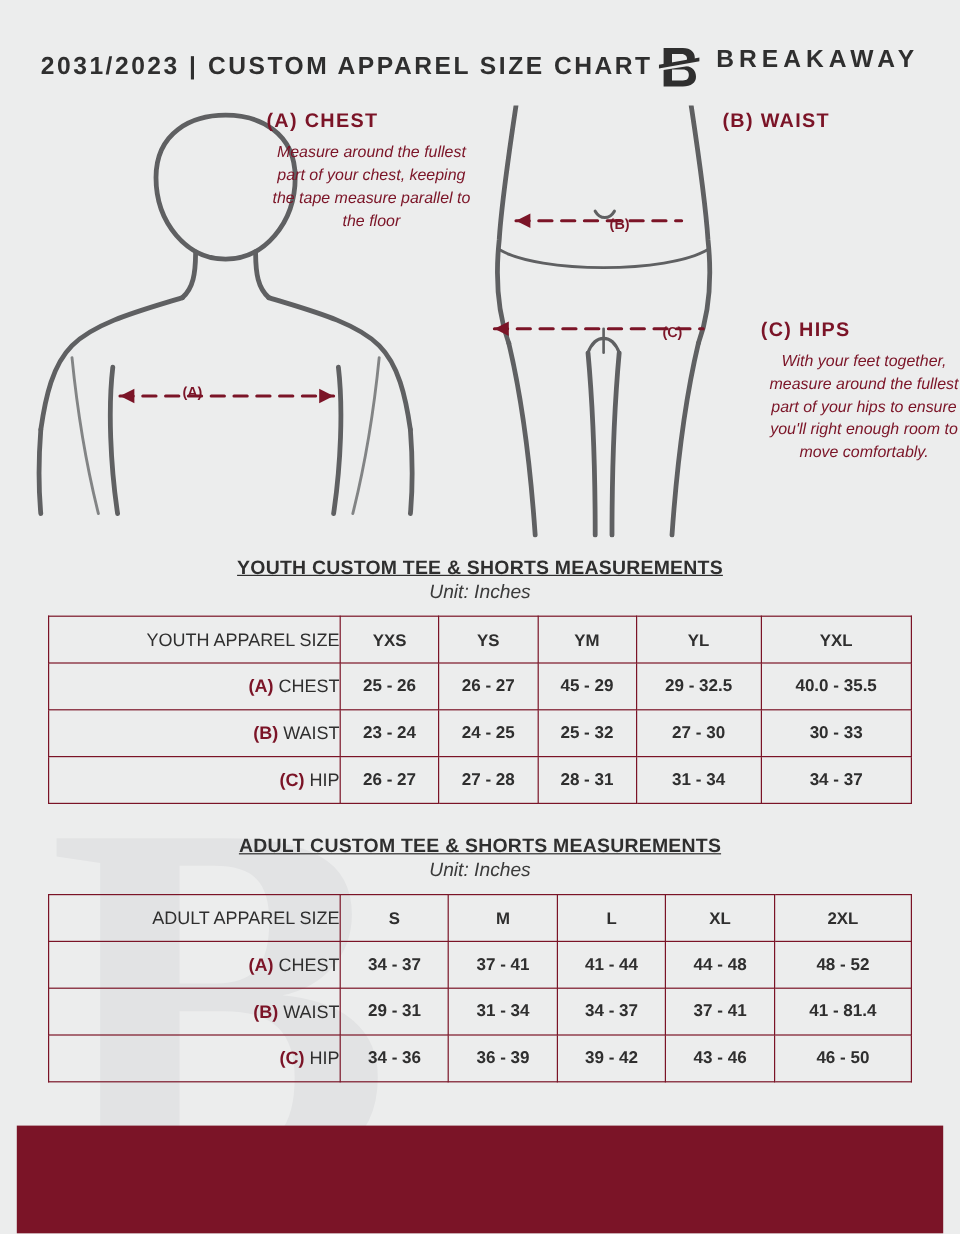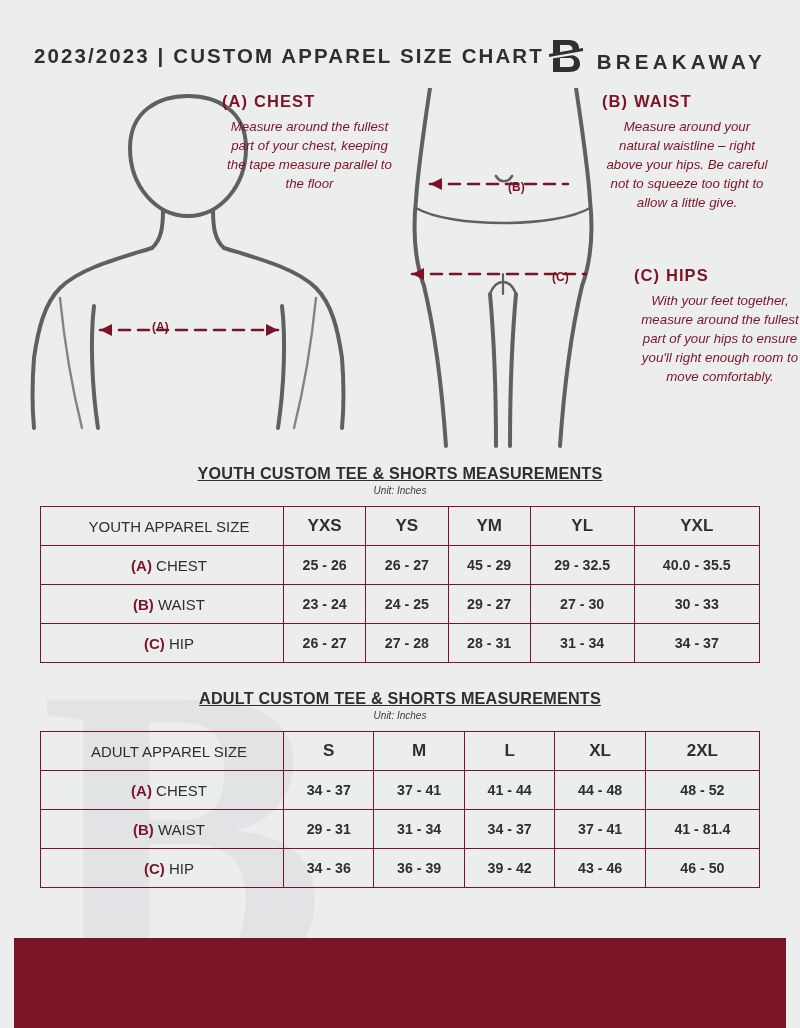--- a/index.html
+++ b/index.html
@@ -46,21 +46,21 @@
     padding: 38px 34px 0 34px;
   }
   .header-title {
     font-size: 20.5px;
     font-weight: 700;
     letter-spacing: 2.1px;
     color: #2f2f2f;
   }
   .brand {
     display: flex;
-    align-items: flex-end;
+    align-items: flex-start;
     gap: 14px;
   }
   .brand-mark {
     width: 34px;
     height: 36px;
     position: relative;
   }
   .brand-name {
     font-size: 20.5px;
     font-weight: 700;
@@ -126,21 +126,21 @@
     text-align: center;
     font-size: 16.2px;
     font-weight: 700;
     letter-spacing: 0.2px;
     color: #2f2f2f;
     margin: 0;
     text-decoration: underline;
   }
   .table-unit {
     text-align: center;
-    font-size: 10px;
+    font-size: 16px;
     font-style: italic;
     color: #3b3b3b;
     margin: 2px 0 10px 0;
   }
   table {
     border-collapse: collapse;
     width: 720px;
     margin: 0 auto;
     background: transparent;
   }
@@ -148,24 +148,24 @@
     border: 1px solid #7b1427;
     padding: 0;
     height: 38px;
     text-align: center;
     font-size: 14.2px;
     color: #2f2f2f;
     font-weight: 700;
   }
   table th {
     font-weight: 700;
-    font-size: 17px;
+    font-size: 14px;
   }
   th.rowhead, td.rowhead {
-    text-align: center;
+    text-align: right;
     padding-left: 14px;
     width: 228px;
     font-weight: 400;
     font-size: 15px;
   }
   th.rowhead { font-weight: 400; }
   td.rowhead .tag {
     color: #7b1427;
     font-weight: 700;
   }
@@ -182,21 +182,21 @@
   }
 </style>
 </head>
 <body>
 
 <div class="page">
 
   <div class="watermark">B</div>
 
   <div class="header">
-    <div class="header-title">2023/2023  |  CUSTOM APPAREL SIZE CHART</div>
+    <div class="header-title">2031/2023  |  CUSTOM APPAREL SIZE CHART</div>
     <div class="brand">
       <span class="brand-mark">
         <svg width="34" height="36" viewBox="0 0 34 36">
           <path d="M4 2 L20 2 C27 2 30 6 30 10 C30 14 27 16 23 17 C28 18 31 21 31 26 C31 31 27 34 20 34 L4 34 Z" fill="#2f2f2f"></path>
           <path d="M11 7 L19 7 C22 7 23.5 9 23.5 11 C23.5 13.5 22 15 19 15 L11 15 Z" fill="#eceded"></path>
           <path d="M11 20 L20 20 C23.5 20 25 22 25 24.5 C25 27.5 23.5 29 20 29 L11 29 Z" fill="#eceded"></path>
           <path d="M0 17.5 L34 12 L34 15.5 L0 21 Z" fill="#eceded"></path>
           <path d="M0 16 L34 10 L34 13 L0 19 Z" fill="#2f2f2f"></path>
         </svg>
       </span>
@@ -278,21 +278,20 @@
         <span>CHEST</span>
       </h3>
       <p>Measure around the fullest part of your chest, keeping the tape measure parallel to the floor</p>
     </div>
 
     <div class="callout callout-waist">
       <h3>
         <span class="tag">(B)</span>
         <span>WAIST</span>
       </h3>
-      <p>Measure around your natural waistline – right above your hips. Be careful not to squeeze too tight to allow a little give.</p>
     </div>
 
     <div class="callout callout-hips">
       <h3>
         <span class="tag">(C)</span>
         <span>HIPS</span>
       </h3>
       <p>With your feet together, measure around the fullest part of your hips to ensure you'll right enough room to move comfortably.</p>
     </div>
   </div>
@@ -323,21 +322,21 @@
           <td>29 - 32.5</td>
           <td>40.0 - 35.5</td>
         </tr>
         <tr>
           <td class="rowhead">
             <span class="tag">(B)</span>
             <span>WAIST</span>
           </td>
           <td>23 - 24</td>
           <td>24 - 25</td>
-          <td>29 - 27</td>
+          <td>25 - 32</td>
           <td>27 - 30</td>
           <td>30 - 33</td>
         </tr>
         <tr>
           <td class="rowhead">
             <span class="tag">(C)</span>
             <span>HIP</span>
           </td>
           <td>26 - 27</td>
           <td>27 - 28</td>

